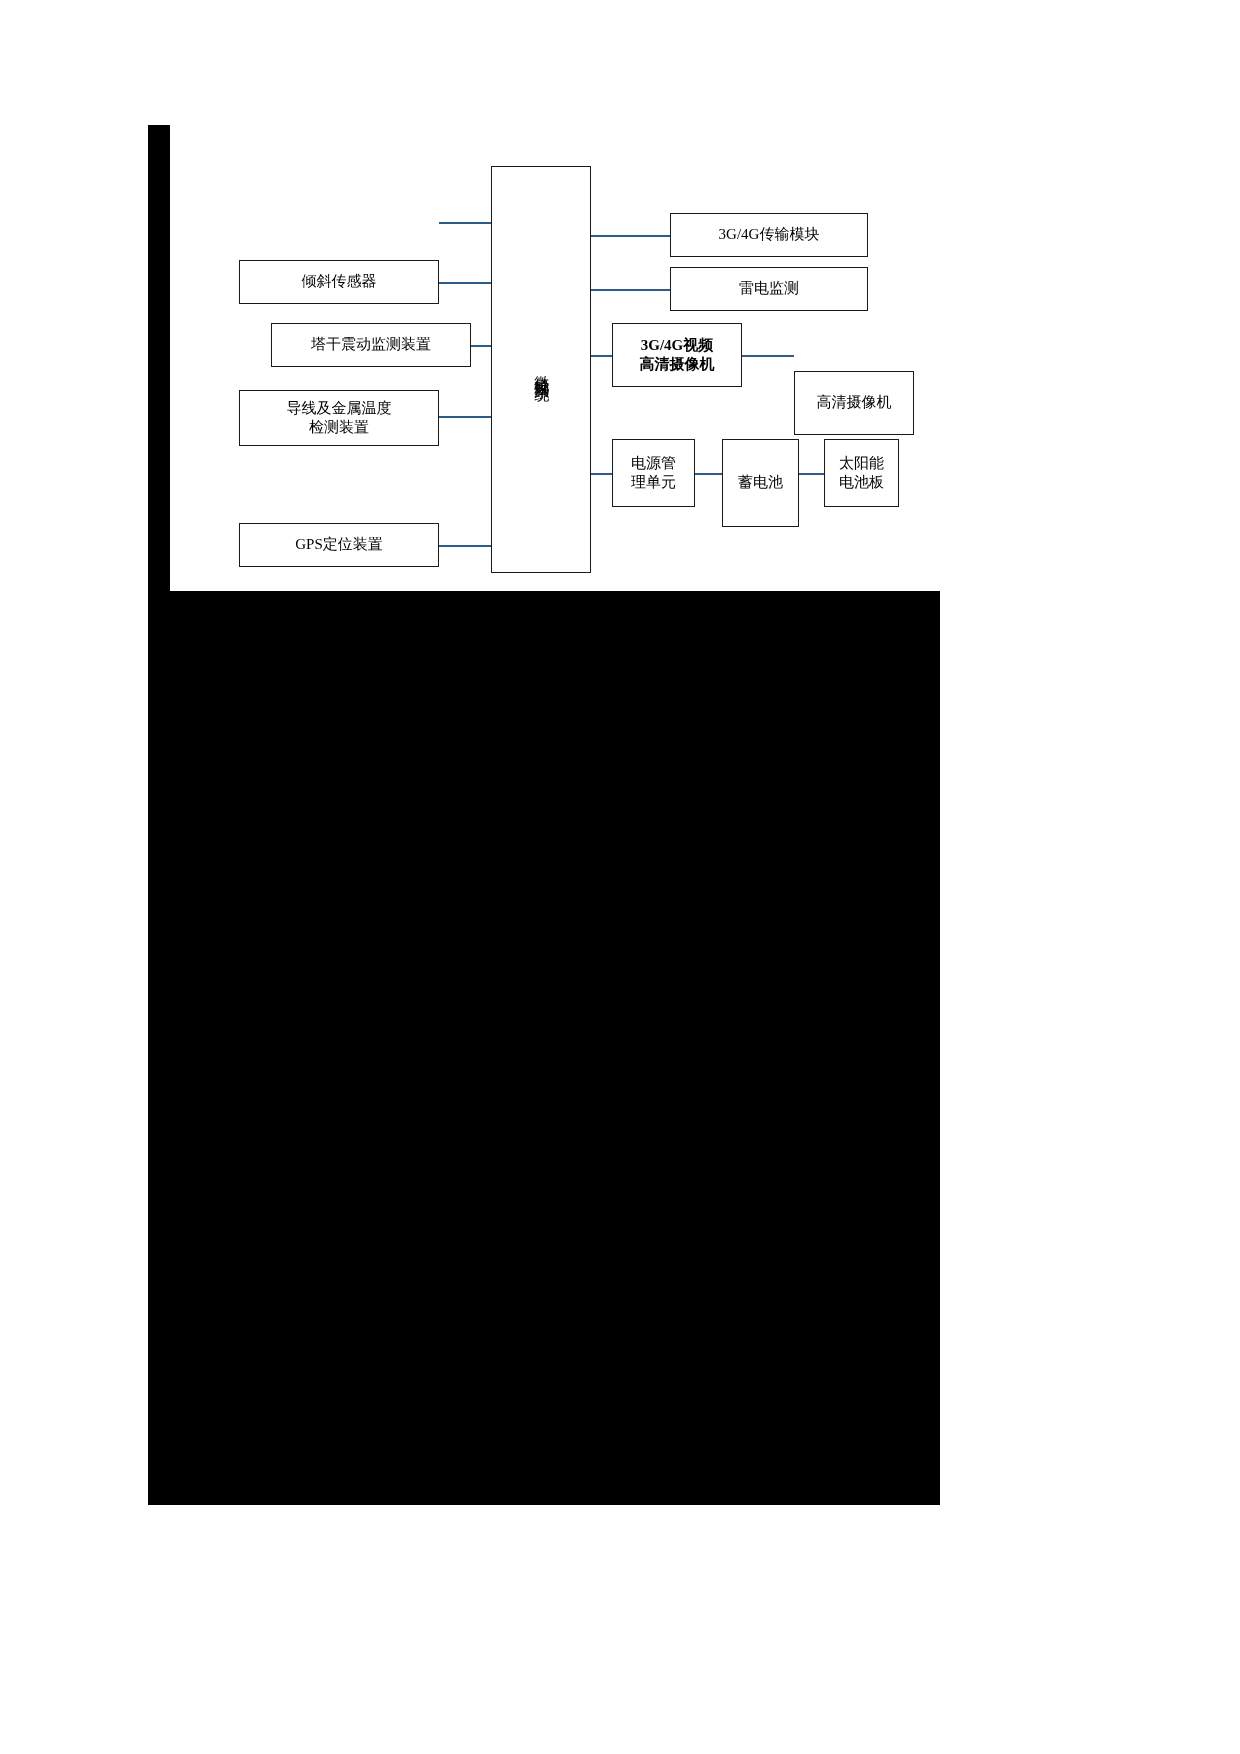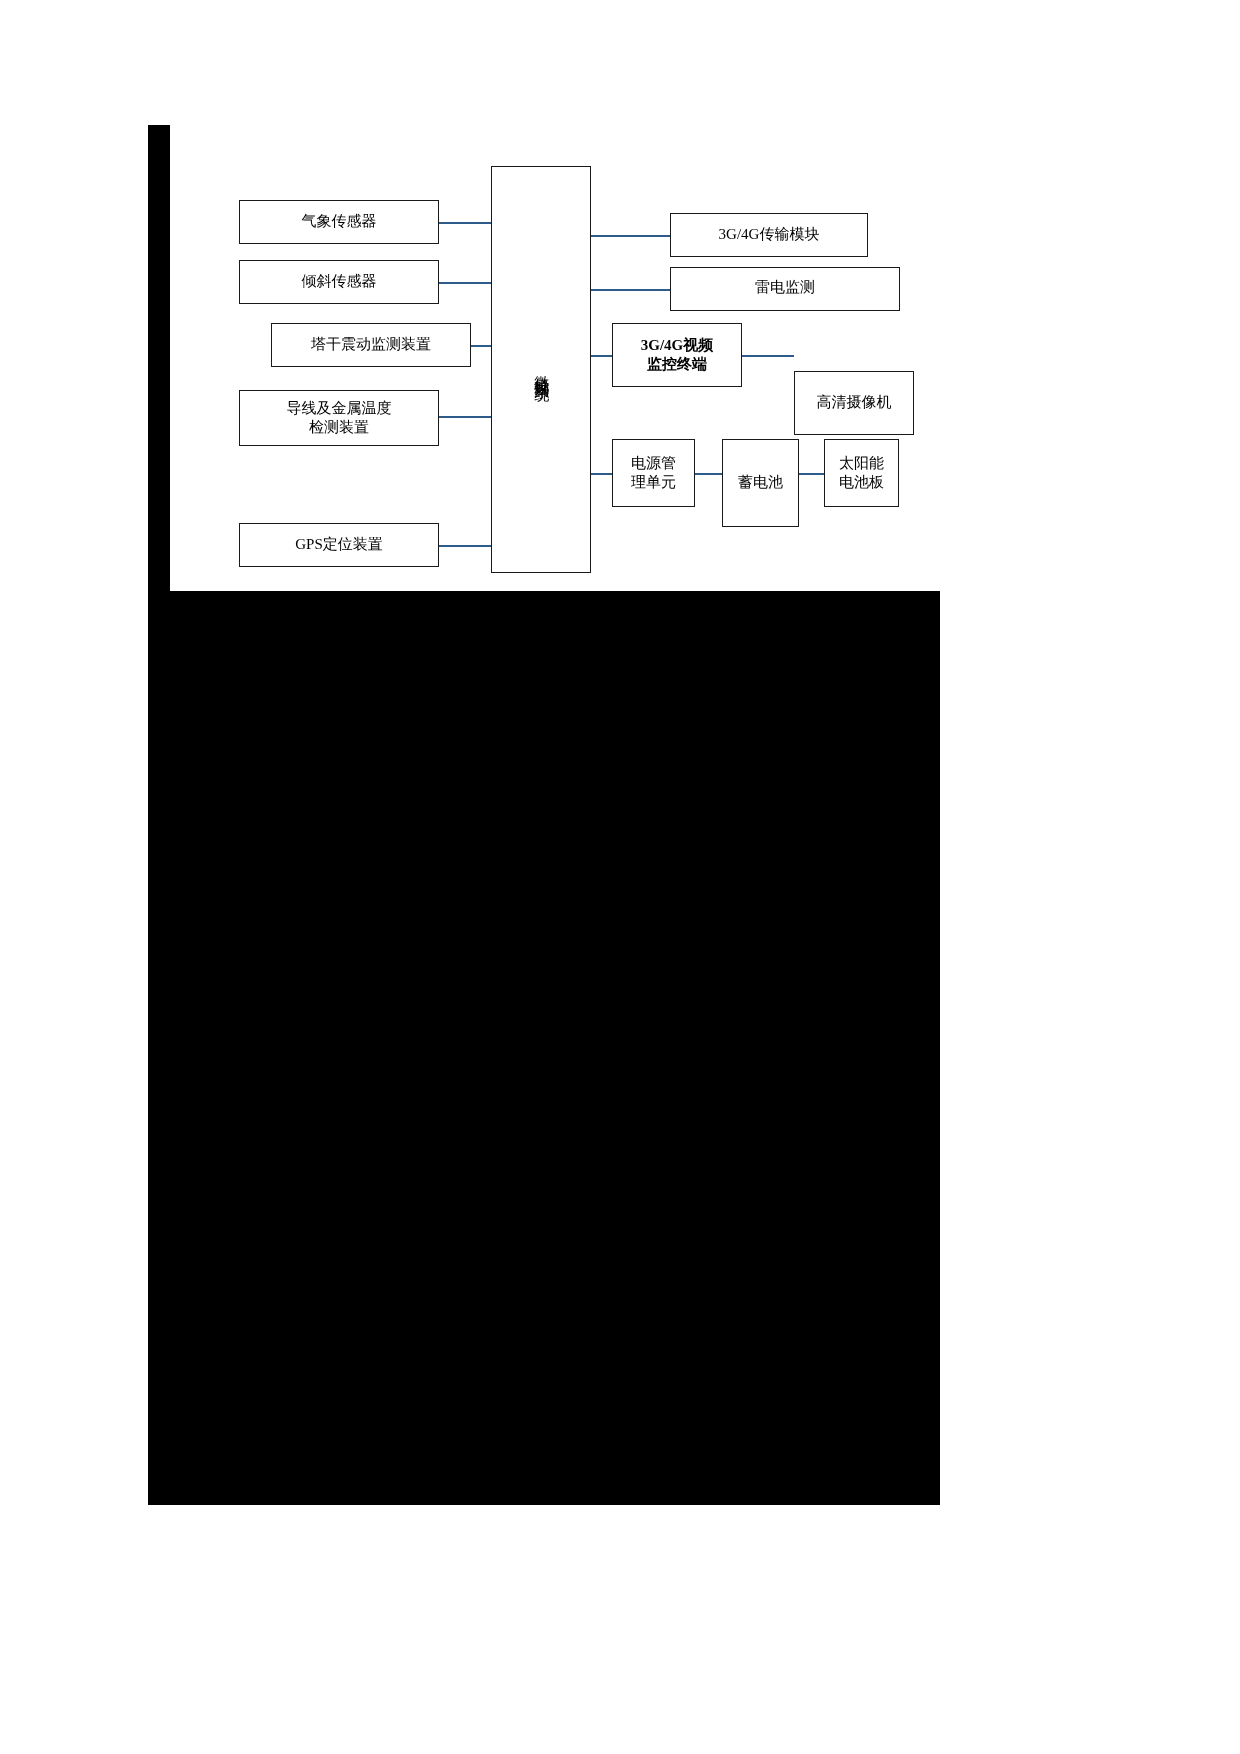--- a/index.html
+++ b/index.html
@@ -82,39 +82,38 @@
   <div class="connector h" style="left:269px; top:420px; width:54px;"></div>
 
   <div class="connector h" style="left:420px; top:110px; width:80px;"></div>
   <div class="connector h" style="left:420px; top:164px; width:80px;"></div>
   <div class="connector h" style="left:420px; top:230px; width:22px;"></div>
   <div class="connector h" style="left:572px; top:230px; width:52px;"></div>
   <div class="connector h" style="left:420px; top:348px; width:22px;"></div>
   <div class="connector h" style="left:525px; top:348px; width:27px;"></div>
   <div class="connector h" style="left:629px; top:348px; width:25px;"></div>
 
-  <div class="node" style="left:69px; top:75px; width:200px; height:44px;">气象传感器</div>
 
   <div class="node" style="left:69px; top:135px; width:200px; height:44px;">倾斜传感器</div>
 
   <div class="node" style="left:69px; top:198px; width:200px; height:44px;margin-left:32px;">塔干震动监测装置</div>
 
   <div class="node" style="left:69px; top:265px; width:200px; height:56px; white-space:pre-line;">导线及金属温度
 检测装置</div>
 
   <div class="node" style="left:69px; top:398px; width:200px; height:44px;">GPS定位装置</div>
 
   <div class="node vertical" style="left:321px; top:41px; width:100px; height:407px;">微机控制系统</div>
 
   <div class="node" style="left:500px; top:88px; width:198px; height:44px;">3G/4G传输模块</div>
 
-  <div class="node" style="left:500px; top:142px; width:230px; height:44px;font-family:Liberation Mono, monospace;">雷电监测</div>
+  <div class="node" style="left:500px; top:142px; width:198px; height:44px;">雷电监测</div>
 
   <div class="node bold" style="left:442px; top:198px; width:130px; height:64px; white-space:pre-line;">3G/4G视频
-监控终端</div>
+高清摄像机</div>
 
   <div class="node" style="left:624px; top:198px; width:120px; height:64px;margin-top:48px;">高清摄像机</div>
 
   <div class="node" style="left:442px; top:314px; width:83px; height:68px; white-space:pre-line;">电源管
 理单元</div>
 
   <div class="node" style="left:552px; top:314px; width:77px; height:88px;">蓄电池</div>
 
   <div class="node" style="left:654px; top:314px; width:75px; height:68px; white-space:pre-line;">太阳能
 电池板</div>

